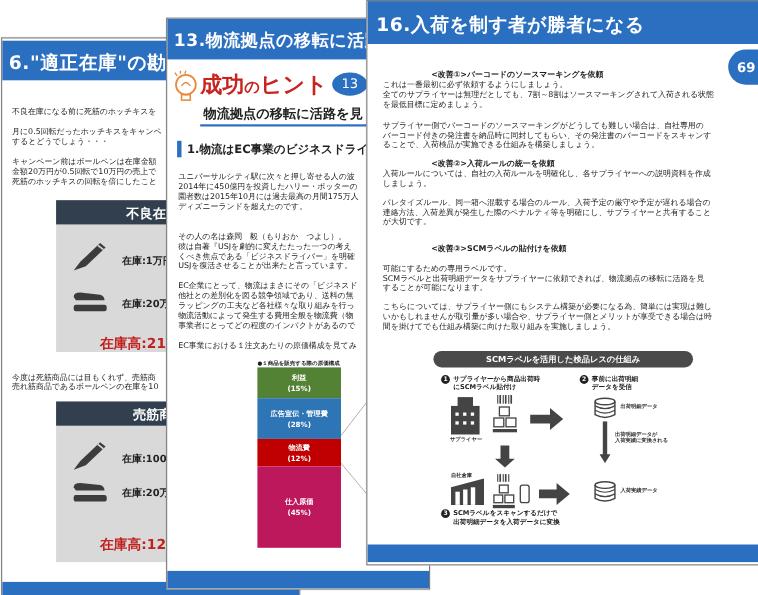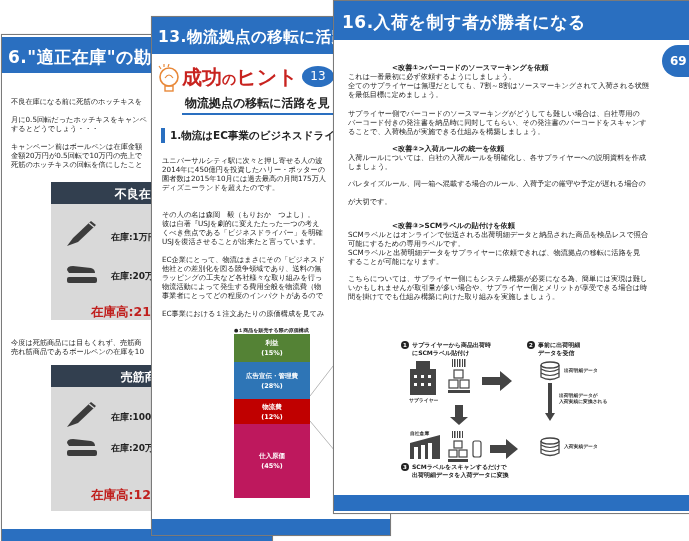--- a/index.html
+++ b/index.html
@@ -159,32 +159,33 @@
 
     <div class="txt" style="left:14px;top:108px;">サプライヤー側でバーコードのソースマーキングがどうしても難しい場合は、自社専用の</div>
     <div class="txt" style="left:14px;top:117px;">バーコード付きの発注書を納品時に同封してもらい、その発注書のバーコードをスキャンす</div>
     <div class="txt" style="left:14px;top:126px;">ることで、入荷検品が実施できる仕組みを構築しましょう。</div>
 
     <div class="txt bold" style="left:14px;top:143px;">&lt;改善②&gt;入荷ルールの統一を依頼</div>
     <div class="txt" style="left:14px;top:152px;">入荷ルールについては、自社の入荷ルールを明確化し、各サプライヤーへの説明資料を作成</div>
     <div class="txt" style="left:14px;top:161px;">しましょう。</div>
 
     <div class="txt" style="left:14px;top:178px;">パレタイズルール、同一箱へ混載する場合のルール、入荷予定の厳守や予定が遅れる場合の</div>
+    <div class="txt" style="left:14px;top:187px;">連絡方法、入荷差異が発生した際のペナルティ等を明確にし、サプライヤーと共有すること</div>
     <div class="txt" style="left:14px;top:196px;">が大切です。</div>
 
     <div class="txt bold" style="left:14px;top:220px;">&lt;改善③&gt;SCMラベルの貼付けを依頼</div>
-    <div class="txt" style="left:14px;top:229px;">SCMラベルとはオンラインで伝送される出荷明細データと納品された商品を検品レスで照合</div>
     <div class="txt" style="left:14px;top:238px;">可能にするための専用ラベルです。</div>
     <div class="txt" style="left:14px;top:247px;">SCMラベルと出荷明細データをサプライヤーに依頼できれば、物流拠点の移転に活路を見</div>
     <div class="txt" style="left:14px;top:256px;">することが可能になります。</div>
 
     <div class="txt" style="left:14px;top:273px;">こちらについては、サプライヤー側にもシステム構築が必要になる為、簡単には実現は難し</div>
     <div class="txt" style="left:14px;top:282px;">いかもしれませんが取引量が多い場合や、サプライヤー側とメリットが享受できる場合は時</div>
     <div class="txt" style="left:14px;top:291px;">間を掛けてでも仕組み構築に向けた取り組みを実施しましょう。</div>
 
+    <div class="diag-title">SCMラベルを活用した検品レスの仕組み</div>
     <div class="step" style="left:67px;top:340px;">
       <span class="dot">1</span><span>サプライヤーから商品出荷時</span><br><span style="margin-left:11px;">にSCMラベル貼付け</span>
     </div>
     <div class="step" style="left:193px;top:340px;">
       <span class="dot">2</span><span>事前に出荷明細</span><br><span style="margin-left:11px;">データを受信</span>
     </div>
 
     <svg style="position:absolute;left:76px;top:358px;" width="130" height="120" viewBox="0 0 130 120">
 
       <rect x="6" y="2" width="14" height="10" fill="#444"></rect>

